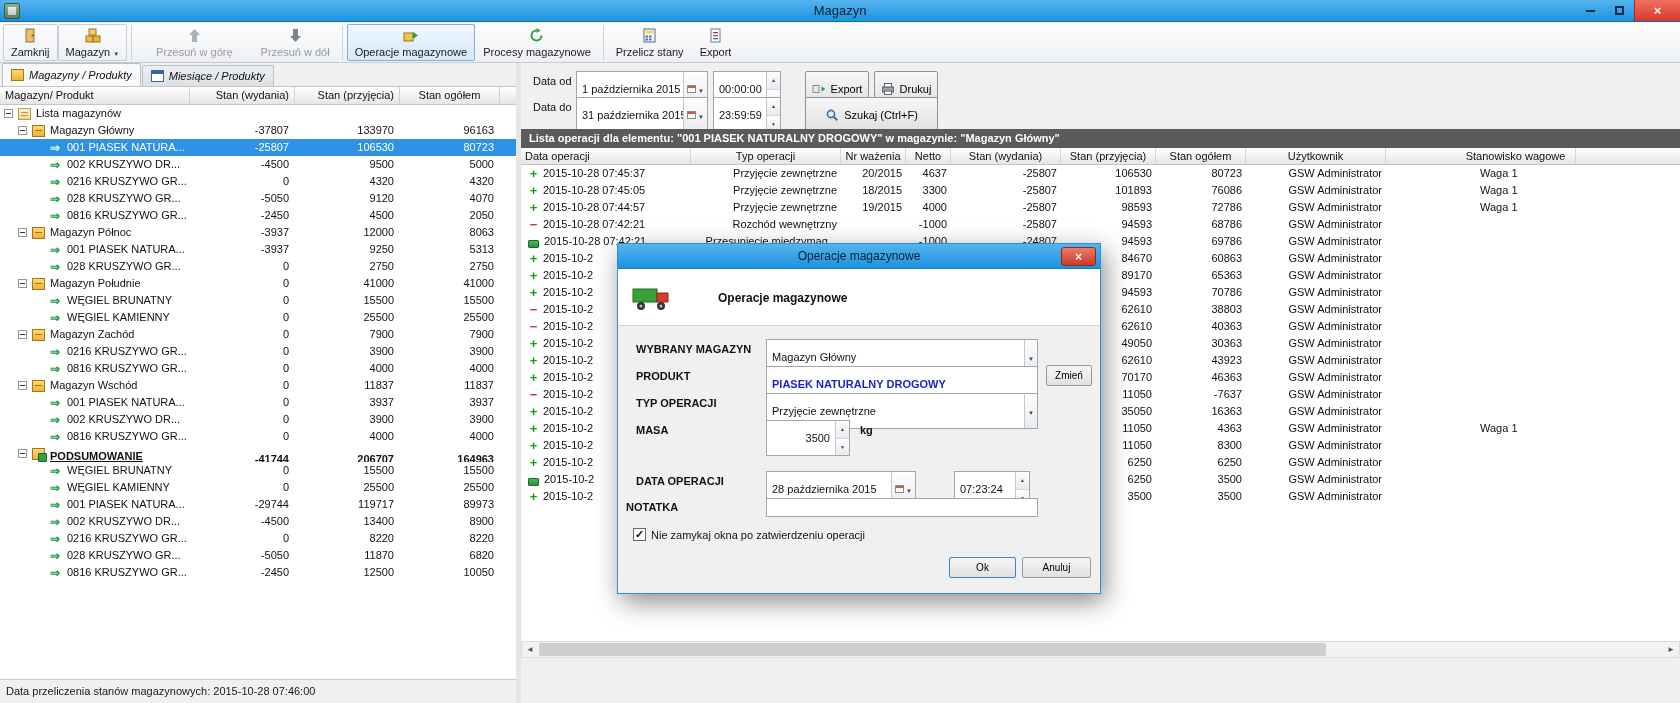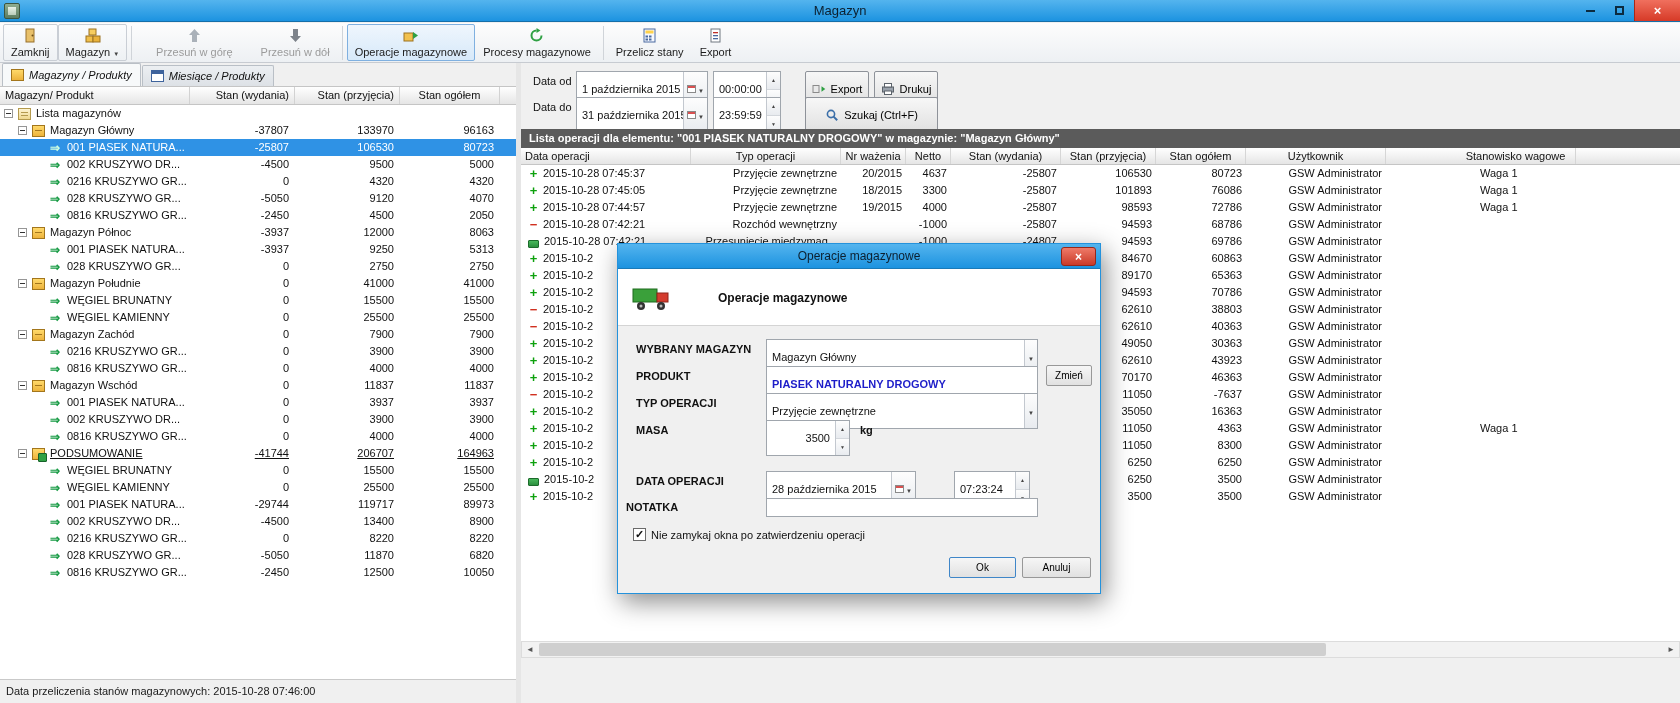--- a/index.html
+++ b/index.html
@@ -58,21 +58,21 @@
   .tcol0 { width:190px; } .tcol1 { width:105px; text-align:right; } .tcol2 { width:105px; text-align:right; } .tcol3 { width:100px; text-align:right; }
   .th.tcol3 { text-align:center; }
   .tree-body { position:absolute; top:42px; left:0; right:0; bottom:24px; background:#fff; overflow:hidden; }
   .trow { display:flex; width:100%; height:17px; line-height:17px; white-space:nowrap; }
   .tcell { flex:0 0 auto; overflow:hidden; }
   .tcell.num { text-align:right; padding-right:6px; }
   .trow .tcol0 { display:flex; align-items:center; padding-left:4px; }
   .trow.lvl1 .tcol0 { padding-left:18px; }
   .trow.lvl2 .tcol0 { padding-left:48px; }
   .trow.sel { background:#2f92e5; color:#fff; }
-  .trow.sum .tlabel, .trow.sum .num { font-weight:normal; text-decoration:underline; }
+  .trow.sum .tlabel, .trow.sum .num { font-weight:bold; text-decoration:underline;margin-top:6px; }
   .expander { flex:0 0 auto; width:9px; height:9px; border:1px solid #969696; background:#fff;
     margin-right:5px; position:relative; }
   .expander::before { content:""; position:absolute; left:1px; right:1px; top:3px; height:1px; background:#333; }
   .ticon { flex:0 0 auto; margin-right:5px; position:relative; }
   .ticon.root { width:13px; height:12px; background:linear-gradient(#fdf4d2,#efd88f); border:1px solid #b49a4e; }
   .ticon.root::after { content:""; position:absolute; left:2px; right:2px; top:3px; height:1px;
     background:#b49a4e; box-shadow:0 3px 0 #b49a4e; }
   .ticon.warehouse { width:13px; height:12px; background:linear-gradient(#ffd96a,#edb33c); border:1px solid #a3761c; }
   .ticon.warehouse::after { content:""; position:absolute; left:2px; right:2px; top:4px; height:1px; background:#a3761c; }
   .ticon.summary { width:13px; height:12px; background:linear-gradient(#ffd96a,#edb33c); border:1px solid #a3761c; }

